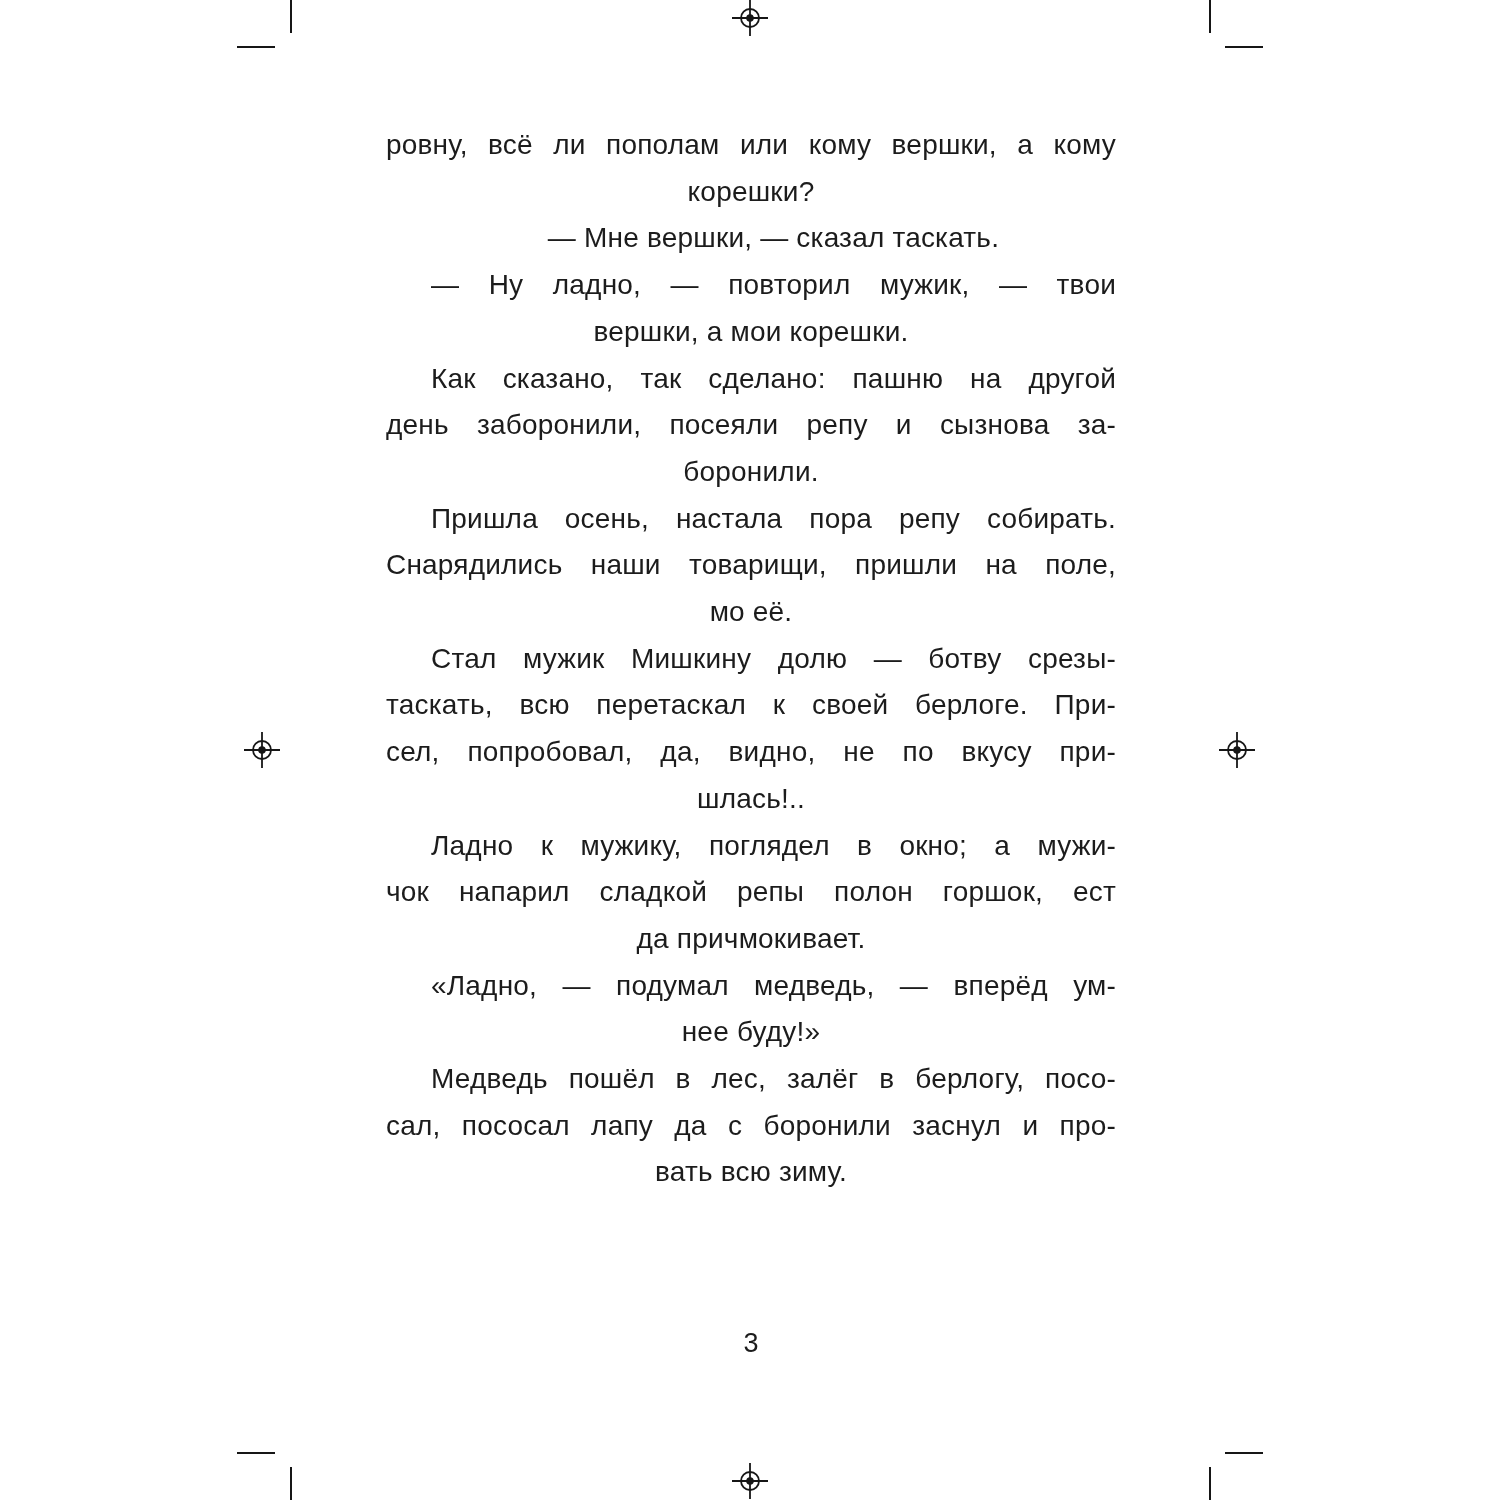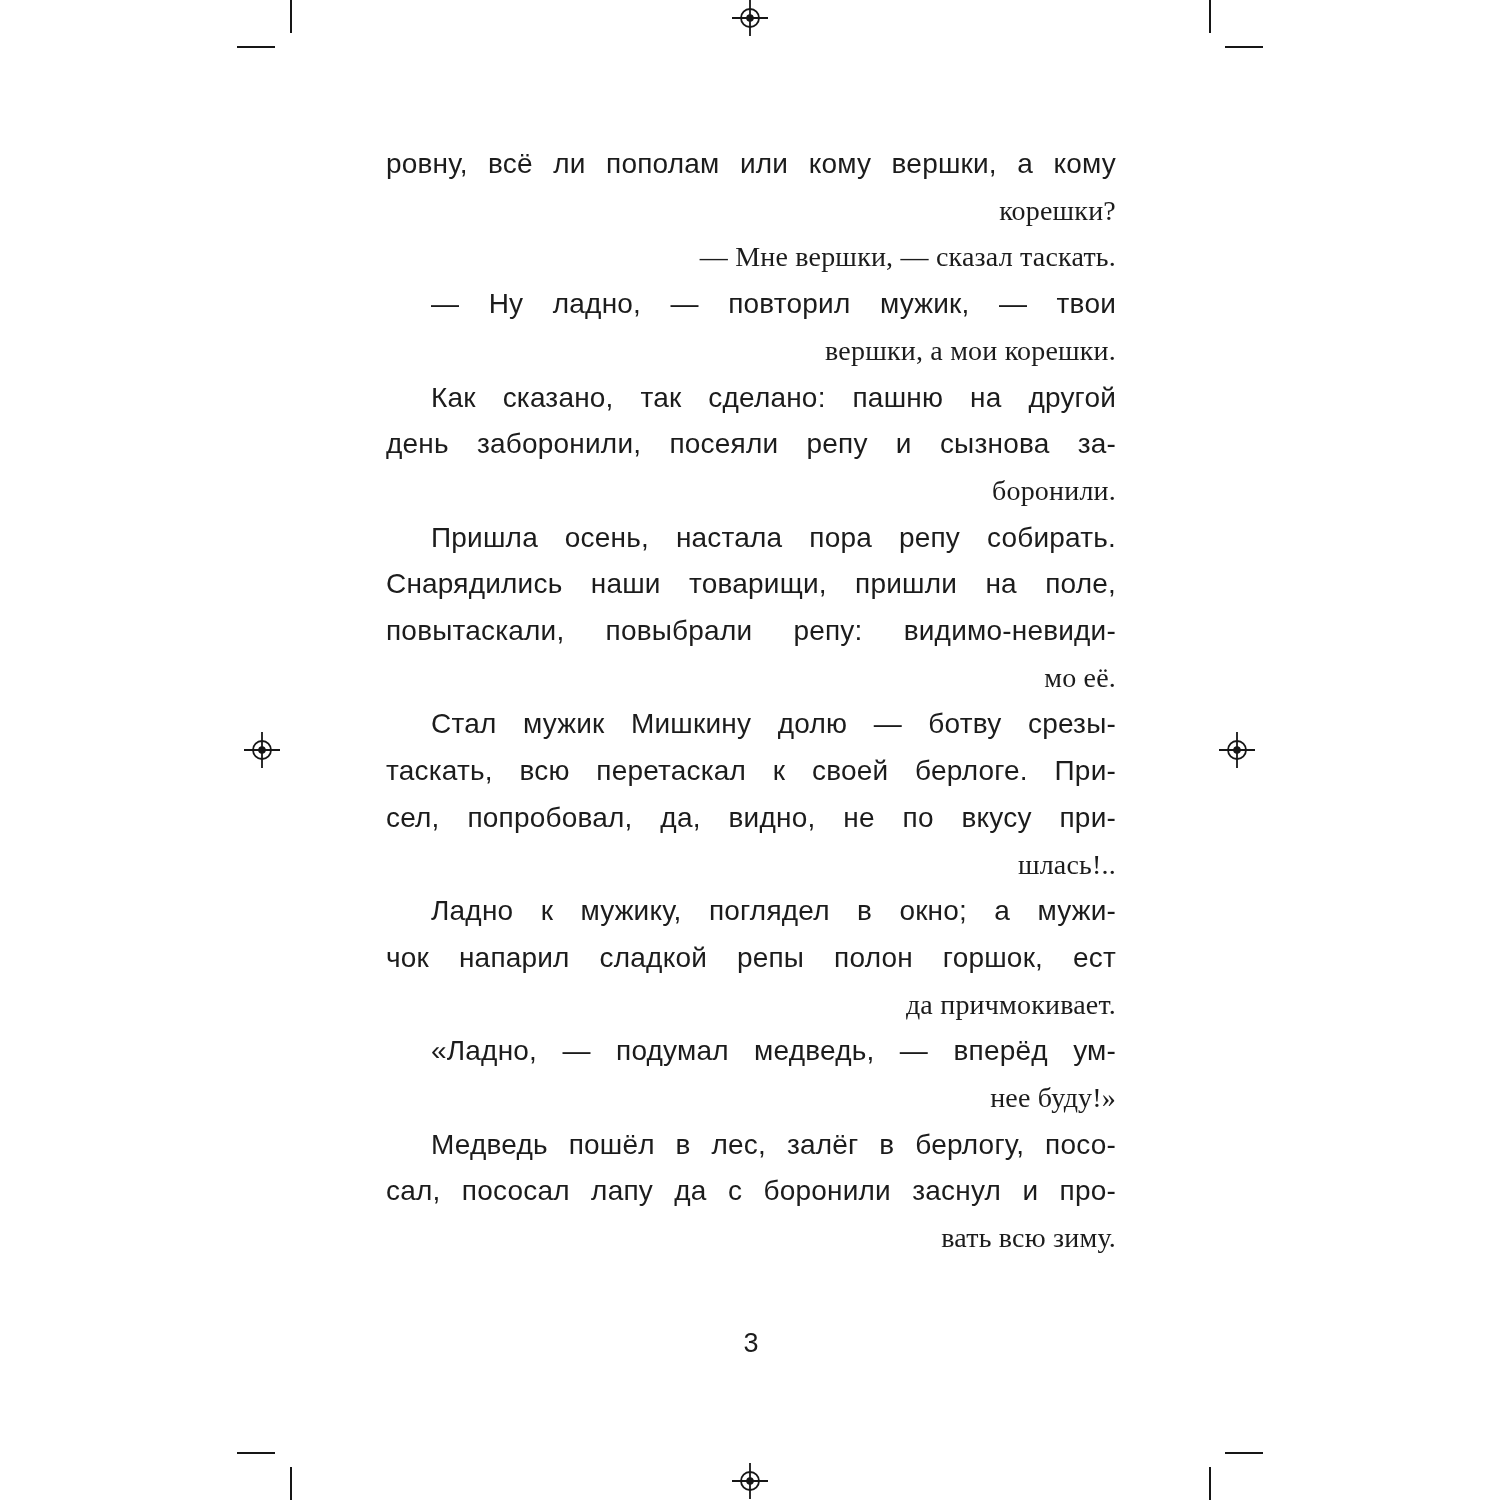--- a/index.html
+++ b/index.html
@@ -31,36 +31,35 @@
   .reg {
     position: absolute;
     width: 36px;
     height: 36px;
   }
   .reg svg { display: block; width: 100%; height: 100%; }
   
   .page-text {
     position: absolute;
     left: 386px;
-    top: 141px;
+    top: 122px;
     width: 730px;
     font-size: 28px;
     line-height: 46.7px;
     letter-spacing: 0.2px;
     color: #1c1c1c;
   }
   .line {
     text-align: justify;
     text-align-last: justify;
     white-space: normal;
   }
   .line.last {
-    text-align: right;
+    text-align: center;
     text-align-last: auto;
-    font-family: Liberation Serif, serif;
   }
   .line.indent {
     text-indent: 45px;
   }
   .page-number {
     position: absolute;
     left: 386px;
     top: 1328px;
     width: 730px;
     text-align: center;
@@ -120,21 +119,20 @@
       <div class="line">ровну, всё ли пополам или кому вершки, а кому</div>
       <div class="line last">корешки?</div>
       <div class="line last indent">— Мне вершки, — сказал таскать.</div>
       <div class="line indent">— Ну ладно, — повторил мужик, — твои</div>
       <div class="line last">вершки, а мои корешки.</div>
       <div class="line indent">Как сказано, так сделано: пашню на другой</div>
       <div class="line">день заборонили, посеяли репу и сызнова за-</div>
       <div class="line last">боронили.</div>
       <div class="line indent">Пришла осень, настала пора репу собирать.</div>
       <div class="line">Снарядились наши товарищи, пришли на поле,</div>
-      <div class="line">повытаскали, повыбрали репу: видимо-невиди-</div>
       <div class="line last">мо её.</div>
       <div class="line indent">Стал мужик Мишкину долю — ботву срезы-</div>
       <div class="line">таскать, всю перетаскал к своей берлоге. При-</div>
       <div class="line">сел, попробовал, да, видно, не по вкусу при-</div>
       <div class="line last">шлась!..</div>
       <div class="line indent">Ладно к мужику, поглядел в окно; а мужи-</div>
       <div class="line">чок напарил сладкой репы полон горшок, ест</div>
       <div class="line last">да причмокивает.</div>
       <div class="line indent">«Ладно, — подумал медведь, — вперёд ум-</div>
       <div class="line last">нее буду!»</div>

